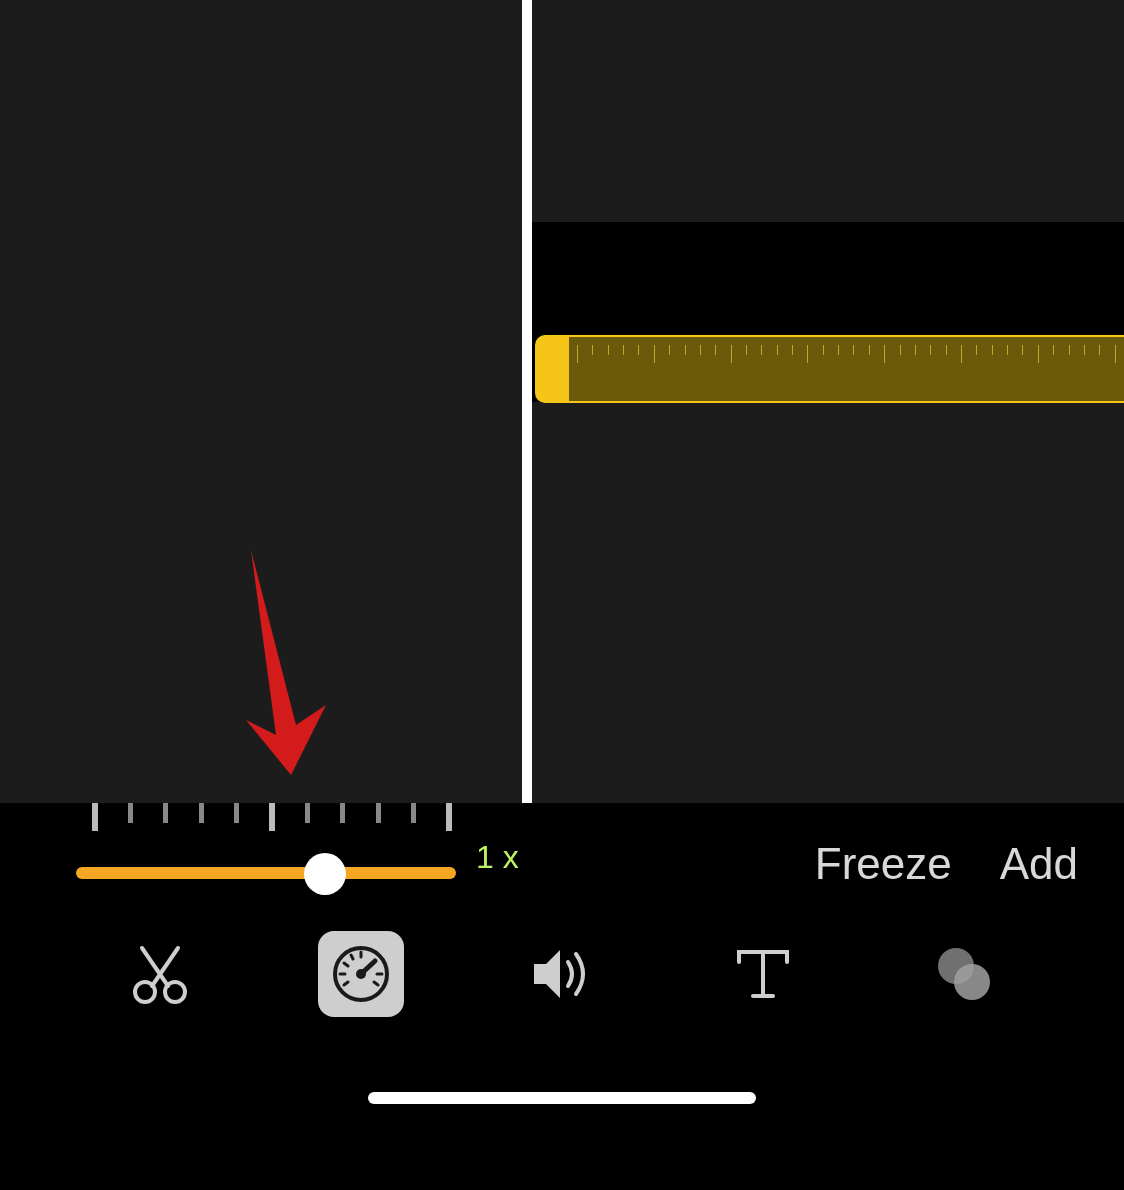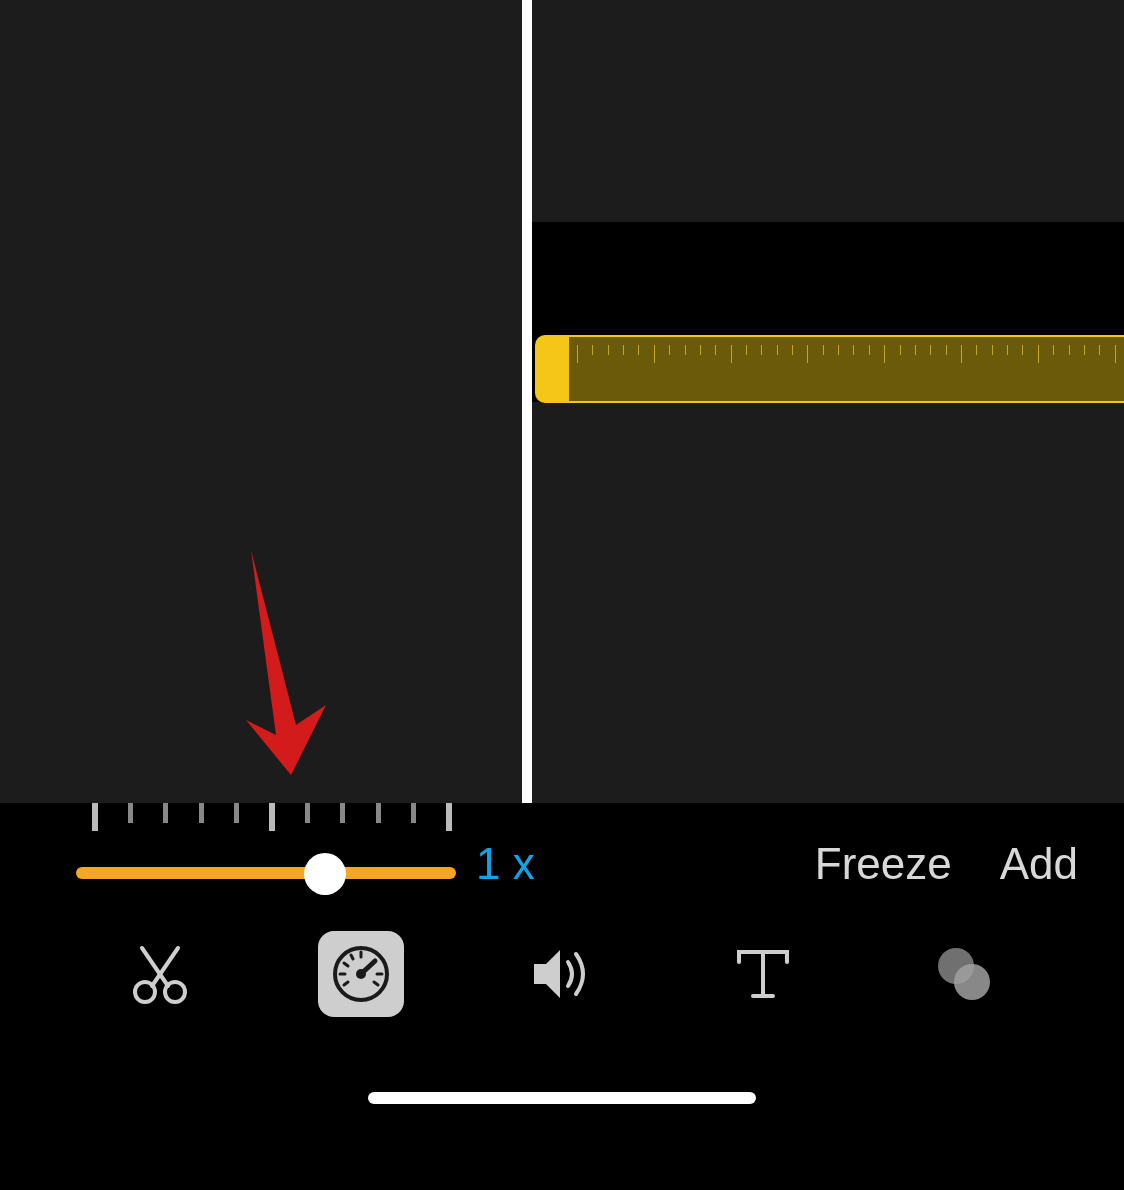--- a/index.html
+++ b/index.html
@@ -140,22 +140,22 @@
       left: 228px;
       width: 42px;
       height: 42px;
       background: #fff;
       border-radius: 50%;
     }
     .speed-value {
       position: absolute;
       top: 36px;
       left: 476px;
-      font-size: 44px;
-      color: #0ea5e9;
+      font-size: 32px;
+      color: #bef264;
       font-weight: 400;
     }
     .action-buttons {
       position: absolute;
       top: 36px;
       right: 46px;
       display: flex;
       gap: 48px;
     }
     .action-btn {

